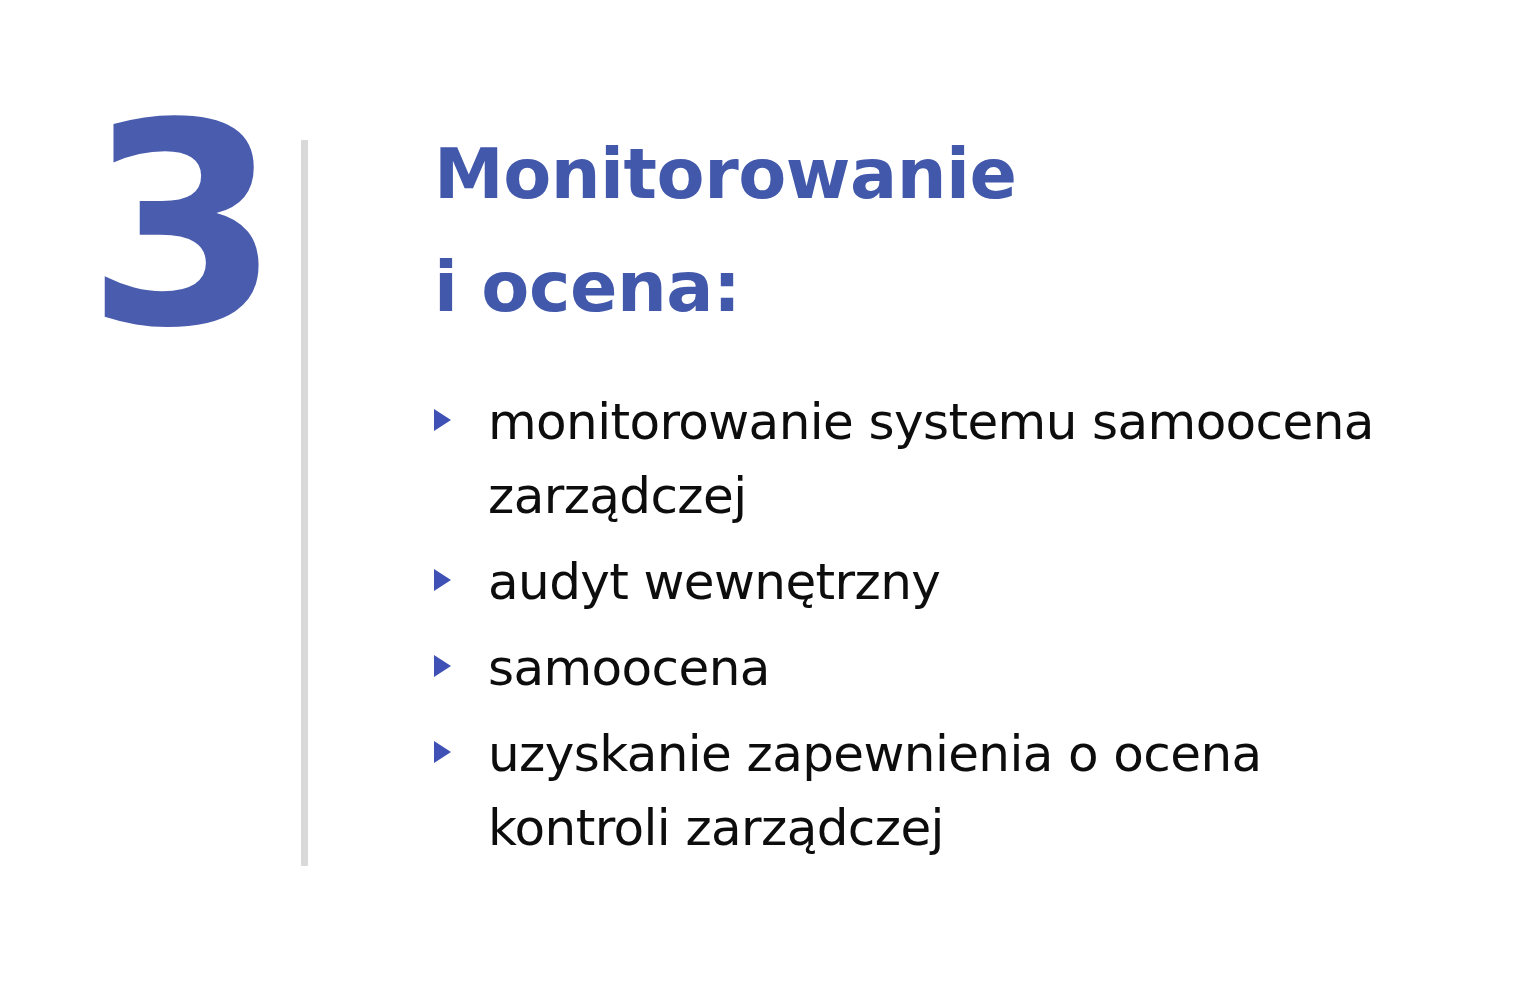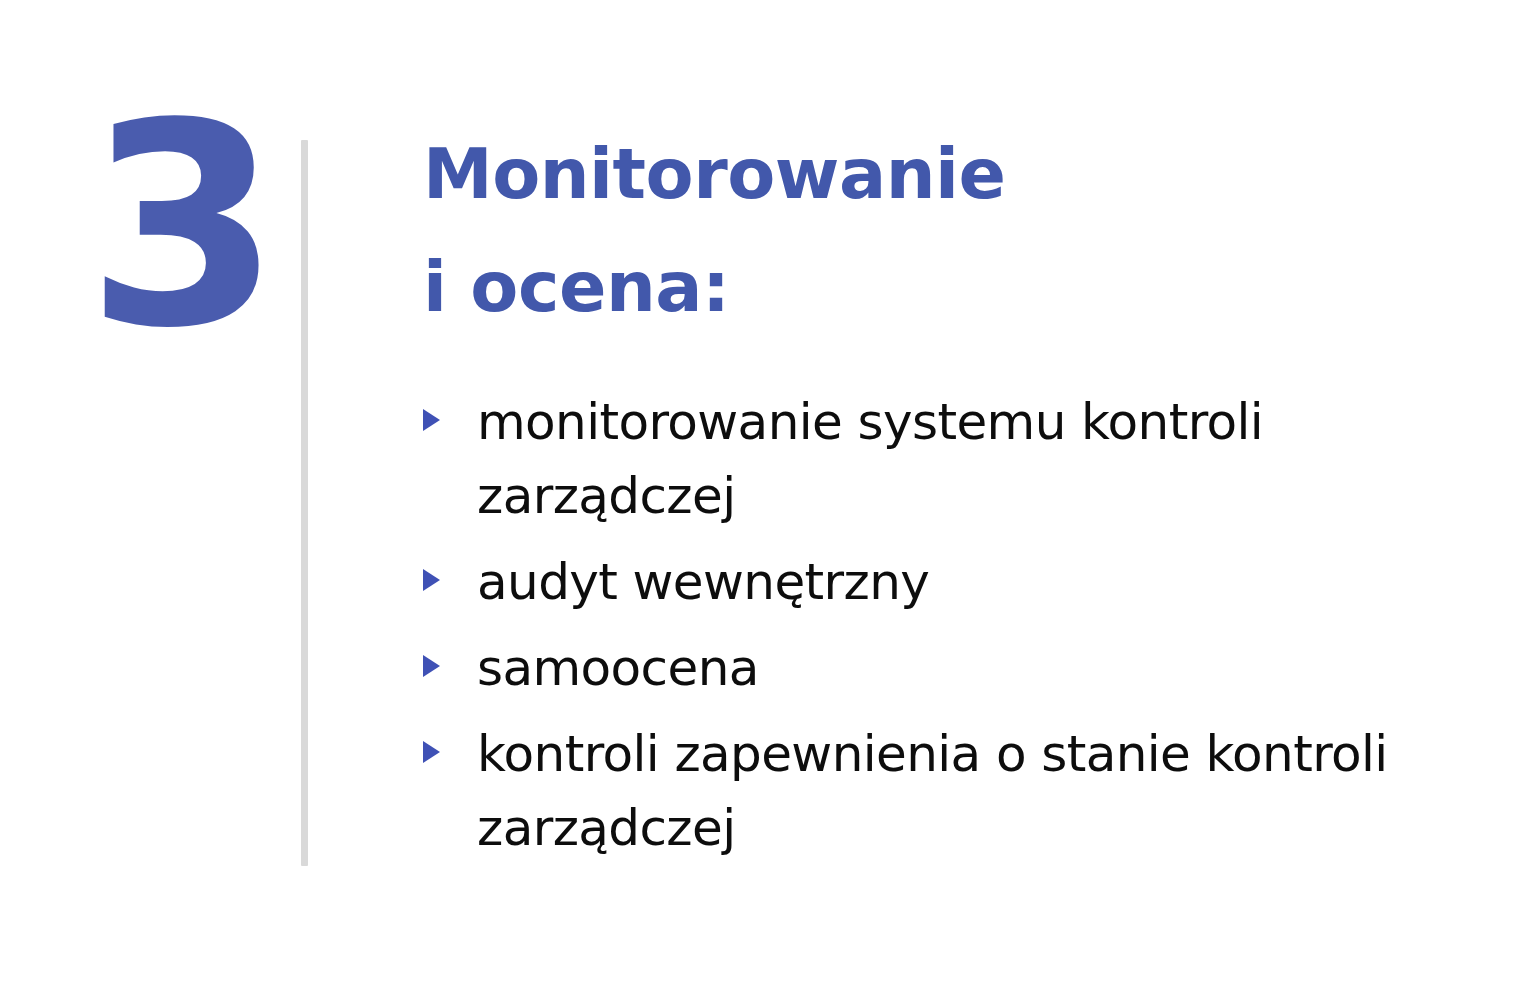--- a/index.html
+++ b/index.html
@@ -45,21 +45,21 @@
     top: 140px;
     width: 7px;
     height: 726px;
     background: #d9d9d9;
     border-radius: 1px;
   }
 
   
   .content {
     position: absolute;
-    left: 423px;
+    left: 434px;
     top: 118px;
     width: 1000px;
   }
 
   .slide-title {
     color: #4258ab;
     font-family: "DejaVu Sans", sans-serif;
     font-weight: 700;
     font-size: 70px;
     line-height: 1.62;
@@ -114,33 +114,33 @@
 
   <div class="content">
 
     <h1 class="slide-title">Monitorowanie
 i ocena:</h1>
 
     <ul class="bullet-list">
 
       <li class="bullet-item">
         <span class="bullet-marker"></span>
-        <span class="bullet-text">monitorowanie systemu kontroli zarządczej</span>
+        <span class="bullet-text">monitorowanie systemu samoocena zarządczej</span>
       </li>
 
       <li class="bullet-item">
         <span class="bullet-marker"></span>
         <span class="bullet-text">audyt wewnętrzny</span>
       </li>
 
       <li class="bullet-item">
         <span class="bullet-marker"></span>
         <span class="bullet-text">samoocena</span>
       </li>
 
       <li class="bullet-item">
         <span class="bullet-marker"></span>
-        <span class="bullet-text">kontroli zapewnienia o stanie kontroli zarządczej</span>
+        <span class="bullet-text">uzyskanie zapewnienia o ocena kontroli zarządczej</span>
       </li>
 
     </ul>
   </div>
 </div>
 
 </body></html>

